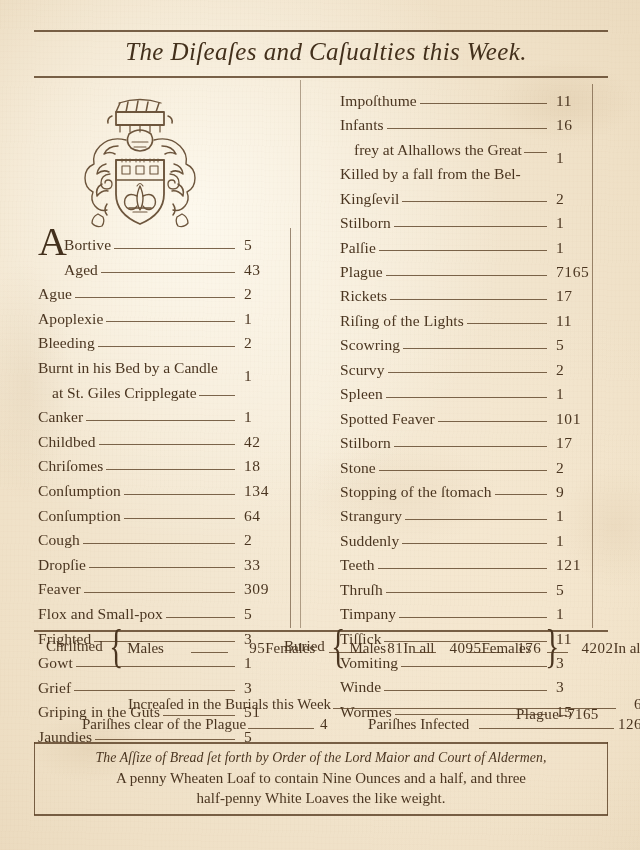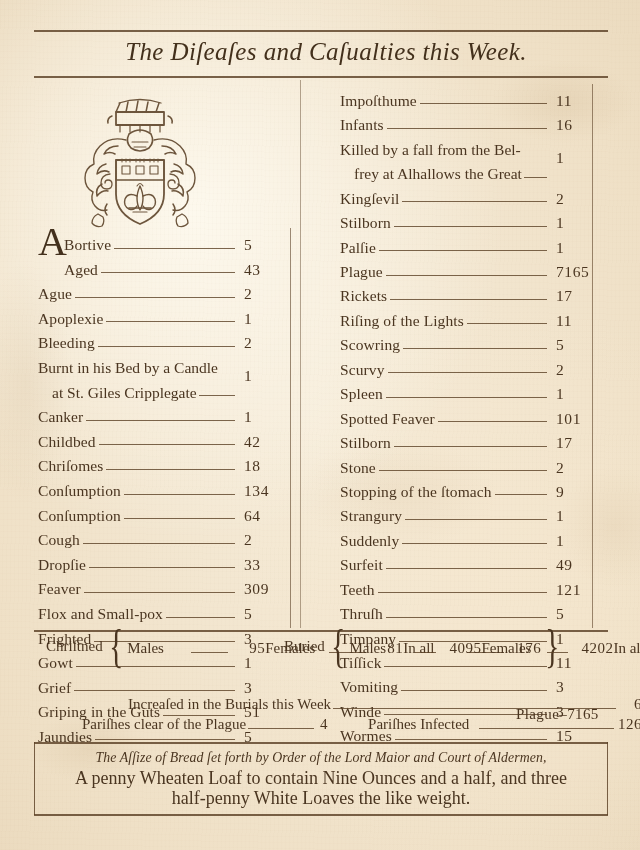--- a/index.html
+++ b/index.html
@@ -252,21 +252,21 @@
     text-align: center;
     font-size: 14.5px;
     line-height: 20px;
   }
   #footer .f1 {
     font-style: italic;
     font-size: 13.8px;
     letter-spacing: .1px;
     white-space: nowrap;
   }
-  #footer .f2, #footer .f3 { font-size: 18px; }
+  #footer .f2, #footer .f3 { font-size: 15px; }
 </style>
 </head>
 <body>
 
 <div id="page">
 
   <div id="grain"></div>
   <div id="stains"></div>
 
   <div class="rule" style="left:34px; top:30px; width:574px;"></div>
@@ -441,25 +441,25 @@
         <span class="lead"></span>
         <span class="num">11</span>
       </div>
       <div class="row">
         <span class="lbl">Infants</span>
         <span class="lead"></span>
         <span class="num">16</span>
       </div>
       <div class="row tall">
         <span class="twoline">
-          <span class="ln">Killed by a fall from the Bel-</span>
           <span class="ln second">
             <span>frey at Alhallows the Great</span>
             <span class="lead2"></span>
           </span>
+          <span class="ln">Killed by a fall from the Bel-</span>
         </span>
         <span class="num">1</span>
       </div>
       <div class="row">
         <span class="lbl">Kingſevil</span>
         <span class="lead"></span>
         <span class="num">2</span>
       </div>
       <div class="row">
         <span class="lbl">Stilborn</span>
@@ -523,25 +523,20 @@
       </div>
       <div class="row">
         <span class="lbl">Strangury</span>
         <span class="lead"></span>
         <span class="num">1</span>
       </div>
       <div class="row">
         <span class="lbl">Suddenly</span>
         <span class="lead"></span>
         <span class="num">1</span>
-      </div>
-      <div class="row">
-        <span class="lbl">Surfeit</span>
-        <span class="lead"></span>
-        <span class="num">49</span>
       </div>
       <div class="row">
         <span class="lbl">Teeth</span>
         <span class="lead"></span>
         <span class="num">121</span>
       </div>
       <div class="row">
         <span class="lbl">Thruſh</span>
         <span class="lead"></span>
         <span class="num">5</span>

